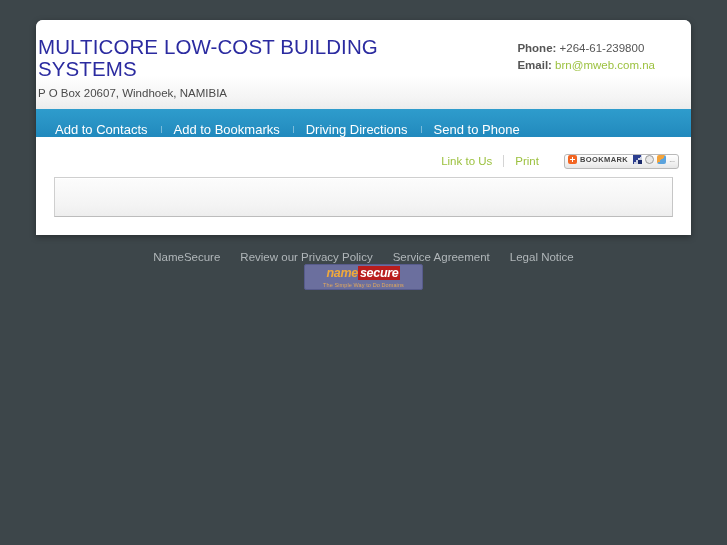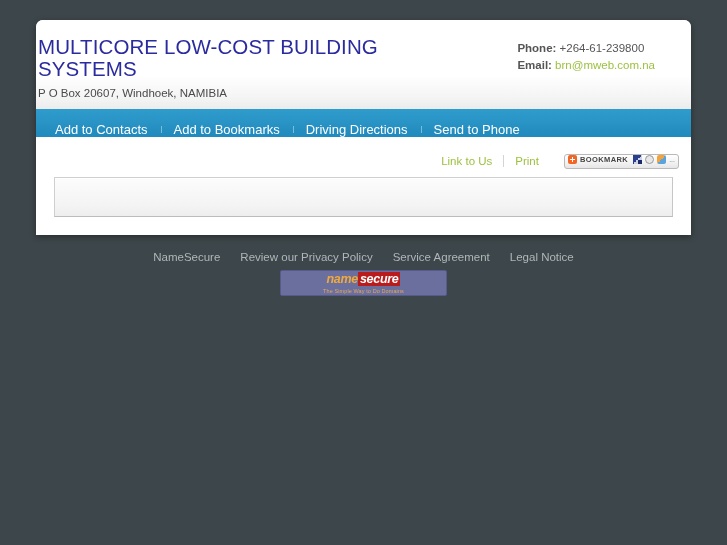--- a/index.html
+++ b/index.html
@@ -192,30 +192,29 @@
     padding-top: 8px;
   }
   .footer-link {
     color: #b0b6b9;
     font-size: 11.5px;
     text-decoration: none;
     padding: 0 10px;
     cursor: pointer;
   }
   .ns-logo {
-    margin: 7px auto 0 auto;
+    margin: 1px auto 0 auto;
     width: 117px;
     height: 24px;
     background: #6b6f9e;
     border: 1px solid #575b8c;
     border-radius: 2px;
     position: relative;
     overflow: hidden;
     cursor: pointer;
-    padding-left: 48px;
   }
   .ns-logo .ns-top {
     position: absolute;
     left: 0; right: 0; top: 1px;
     height: 13px;
     display: flex;
     align-items: center;
     justify-content: center;
   }
   .ns-name {

